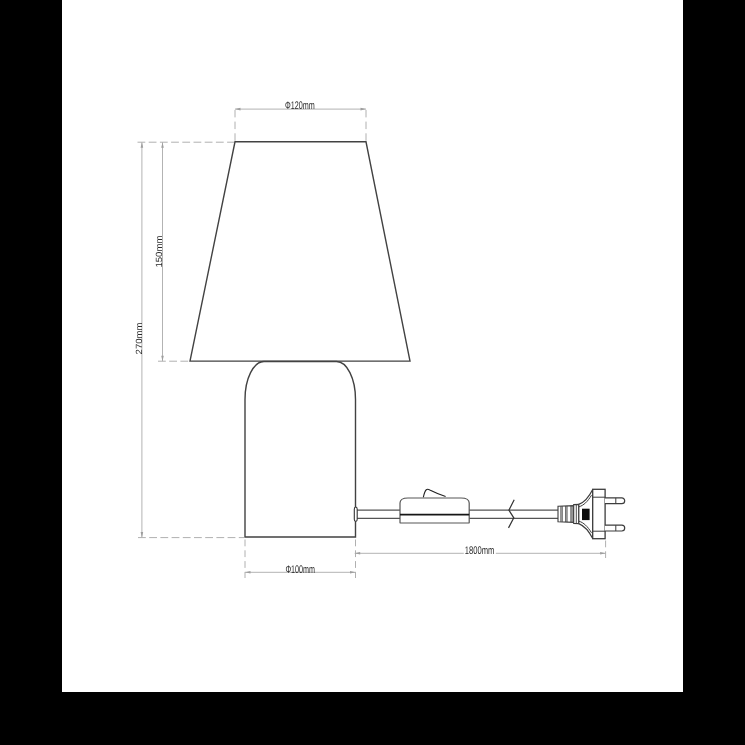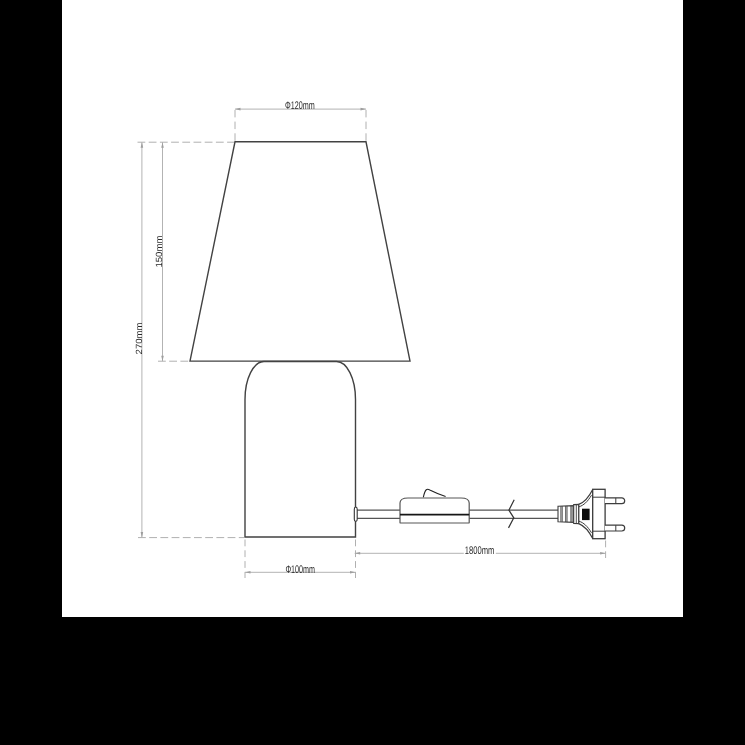--- a/index.html
+++ b/index.html
@@ -1,16 +1,16 @@
 <!DOCTYPE html>
 <html><head>
 <meta charset="utf-8">
 <style>
   html,body{margin:0;padding:0;background:#000;}
-  #stage{position:relative;width:745px;height:617px;background:#86efac;overflow:hidden;filter:grayscale(1);}
+  #stage{position:relative;width:745px;height:692px;background:#86efac;overflow:hidden;filter:grayscale(1);}
   svg{display:block;}
   text{font-family:"Liberation Sans",sans-serif;fill:#292929;text-rendering:geometricPrecision;-webkit-font-smoothing:antialiased;}
 </style>
 </head>
 <body>
 <div id="stage">
 <svg width="745" height="745" viewBox="0 0 745 745" xmlns="http://www.w3.org/2000/svg">
 
   <rect x="62" y="0" width="621" height="745" fill="#ffffff"></rect>
 

